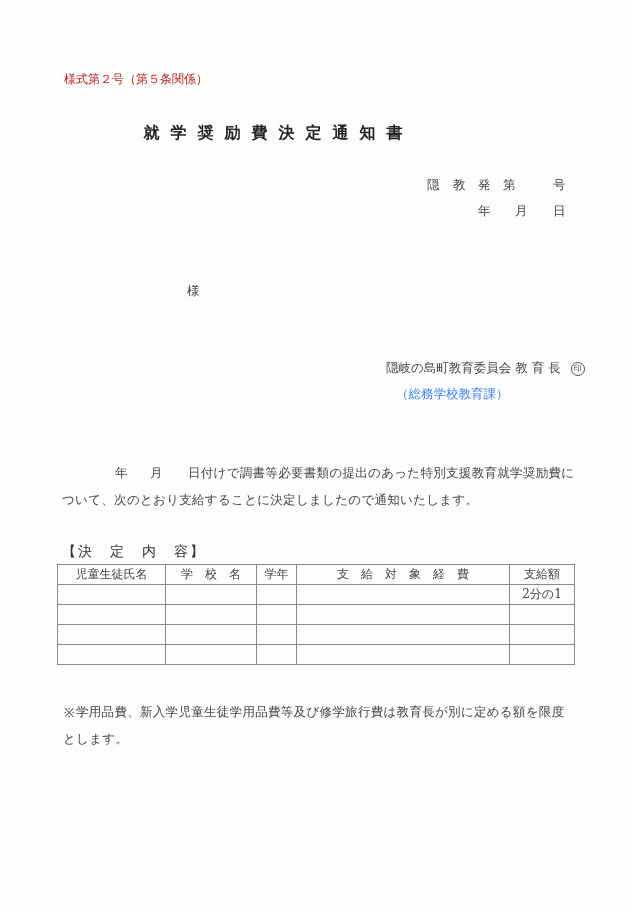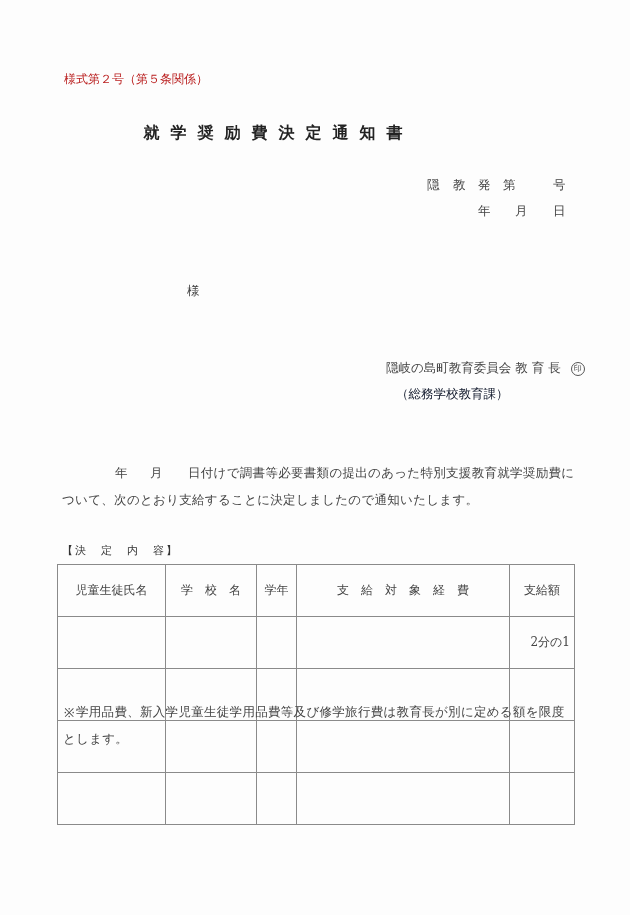--- a/index.html
+++ b/index.html
@@ -24,34 +24,34 @@
     }
     .ref-line { top: 177px; font-size: 12.5px; color: #444; }
     .date-line { top: 203px; font-size: 12.5px; color: #444; }
     .addressee { left: 187px; top: 283px; font-size: 12.5px; color: #444; }
     .issuer { left: 351px; top: 360px; font-size: 12.5px; color: #444; padding-left: 35px; }
     .seal {
       display: inline-block; width: 12px; height: 12px; border: 1px solid #555;
       border-radius: 50%; font-size: 8px; line-height: 12px; text-align: center;
       margin-left: 10px; vertical-align: 1px;
     }
-    .dept { left: 396px; top: 386px; font-size: 12.5px; color: #0f172a; }
+    .dept { left: 396px; top: 386px; font-size: 12.5px; color: #3b82f6; }
     .body-line { font-size: 12.5px; color: #444; letter-spacing: 0.3px; }
-    .section-heading { left: 62px; top: 543px; font-size: 11px; color: #333; letter-spacing: 2px; }
+    .section-heading { left: 62px; top: 543px; font-size: 14px; color: #333; letter-spacing: 2px; }
     table.decision {
       position: absolute; left: 57px; top: 564px; width: 517px;
       border-collapse: collapse; table-layout: fixed;
       font-size: 12px; color: #444;
     }
     table.decision td, table.decision th {
-      border: 1.3px solid #8a8a8a; height: 19px; padding: 16px 4px; font-weight: normal;
+      border: 1.3px solid #8a8a8a; height: 19px; padding: 0 4px; font-weight: normal;
       overflow: hidden; white-space: nowrap;
     }
     table.decision th { text-align: center; }
-    table.decision td.amount { text-align: right; }
+    table.decision td.amount { text-align: center; }
     .note { font-size: 12.5px; color: #444; letter-spacing: 0.3px; }
   </style>
 </head>
 <body>
 
 <div class="abs form-number">様式第２号（第５条関係）</div>
 
 <div class="abs doc-title">就学奨励費決定通知書</div>
 
 <span class="abs ref-line" style="left:427px">隠</span>

